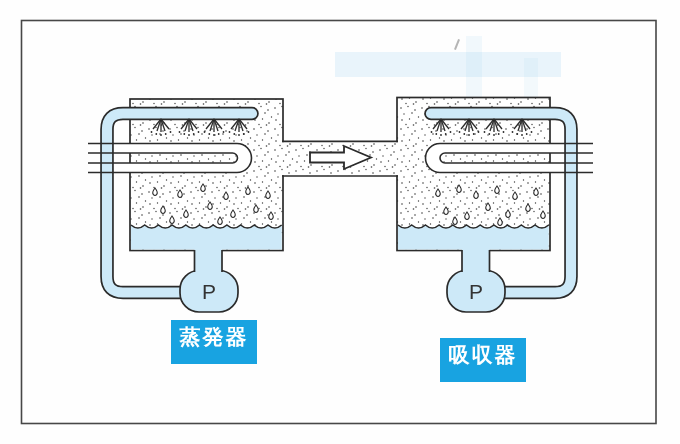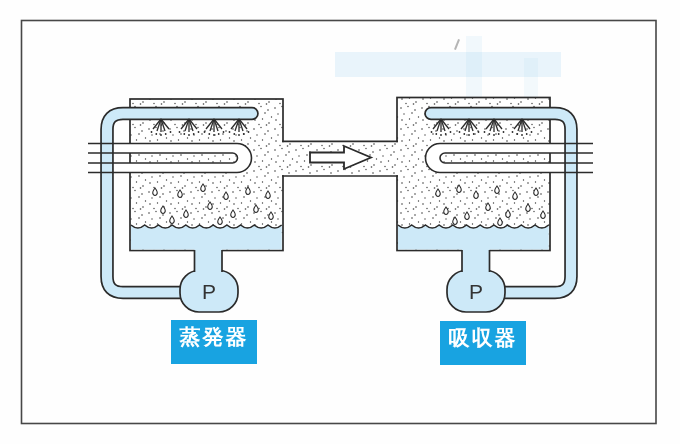--- a/index.html
+++ b/index.html
@@ -15,21 +15,21 @@
   .stage svg{position:absolute;left:0;top:0;}
   .artifact{position:absolute;pointer-events:none;}
   .a-band{background:rgba(150,205,238,0.20);}
   .a-slash{width:2px;height:11px;background:rgba(120,120,120,0.55);transform:rotate(22deg);}
   .vessel-label{
     position:absolute;width:86px;height:44px;background:var(--accent-blue);
     color:#ffffff;font-size:21px;font-weight:700;line-height:33px;text-align:center;
     letter-spacing:2px;
   }
   .label-evaporator{left:171px;top:320px;}
-  .label-absorber{left:440px;top:321px;}
+  .label-absorber{left:440px;top:338px;}
 </style>
 </head>
 <body>
 
 <div class="stage">
 
   <div class="artifact a-band" style="left:335px;top:52px;width:226px;height:25px;"></div>
   <div class="artifact a-band" style="left:466px;top:36px;width:16px;height:152px;opacity:.6;"></div>
   <div class="artifact a-band" style="left:524px;top:58px;width:14px;height:190px;opacity:.5;"></div>
   <div class="artifact a-slash" style="left:456px;top:39px;"></div>

